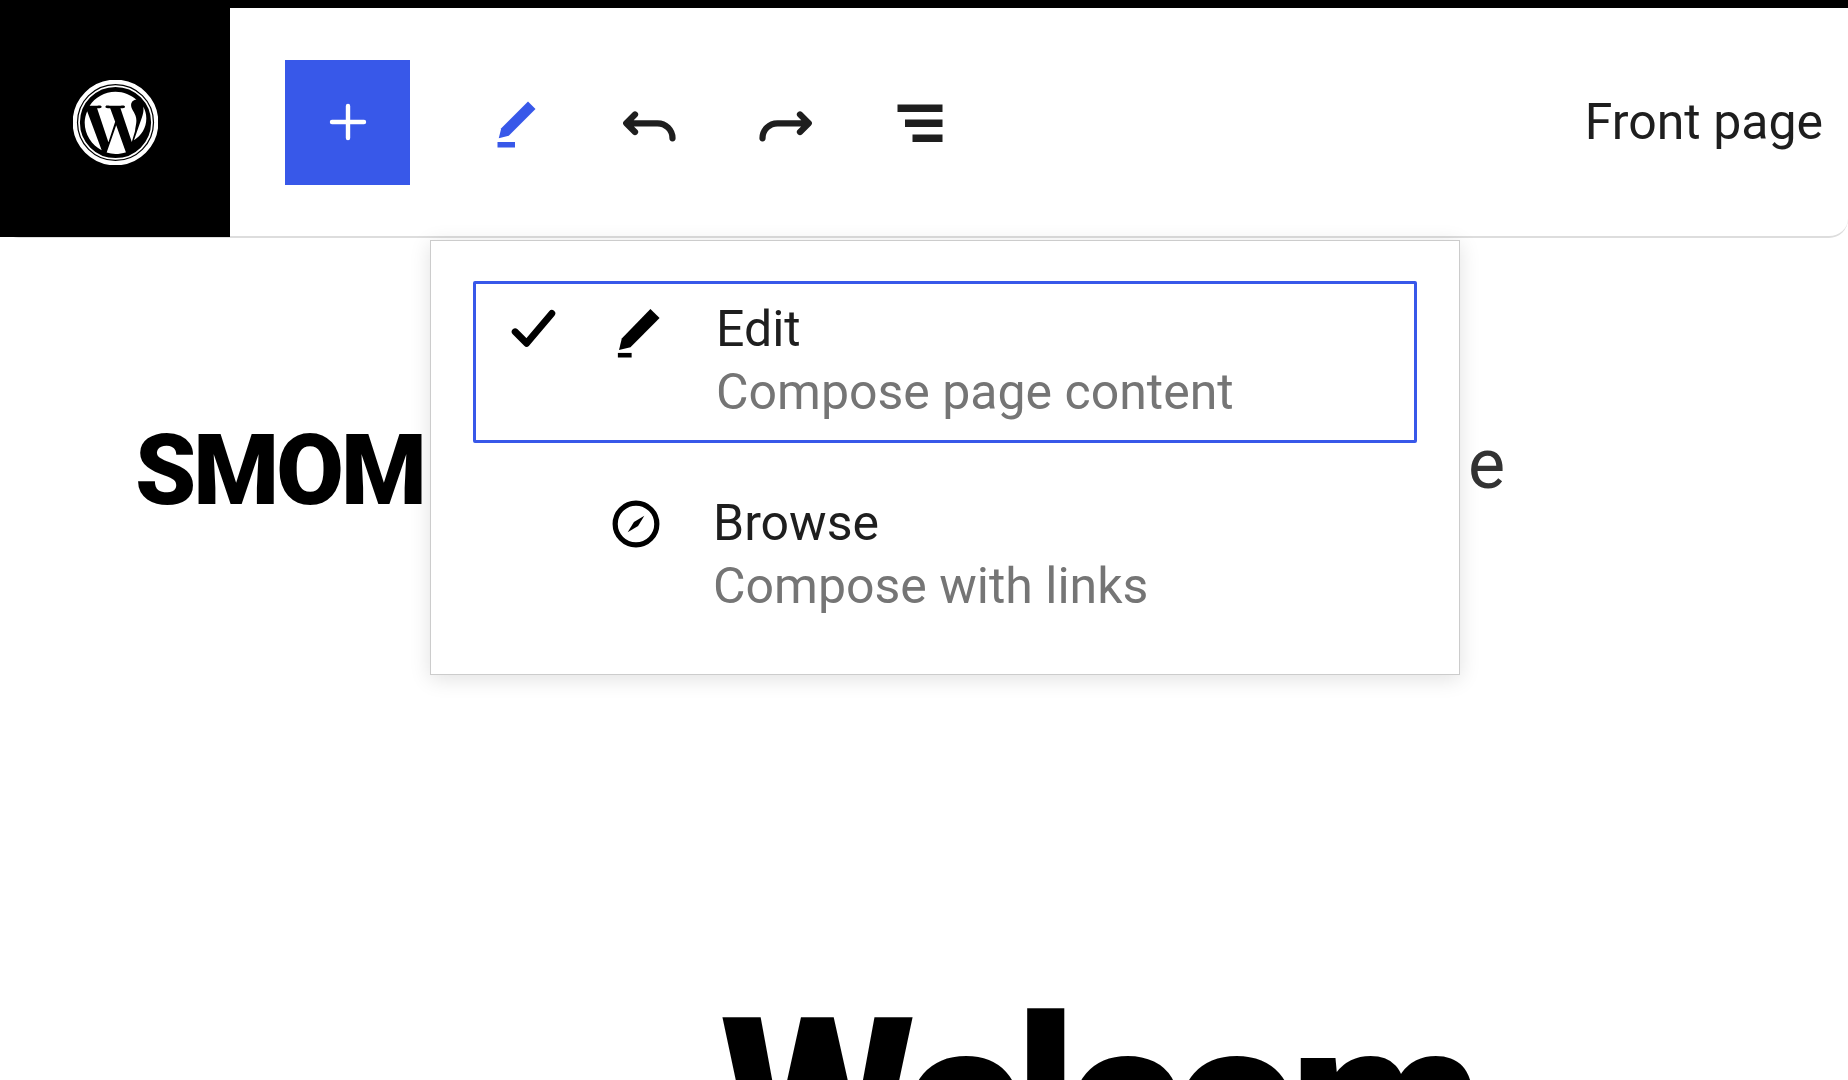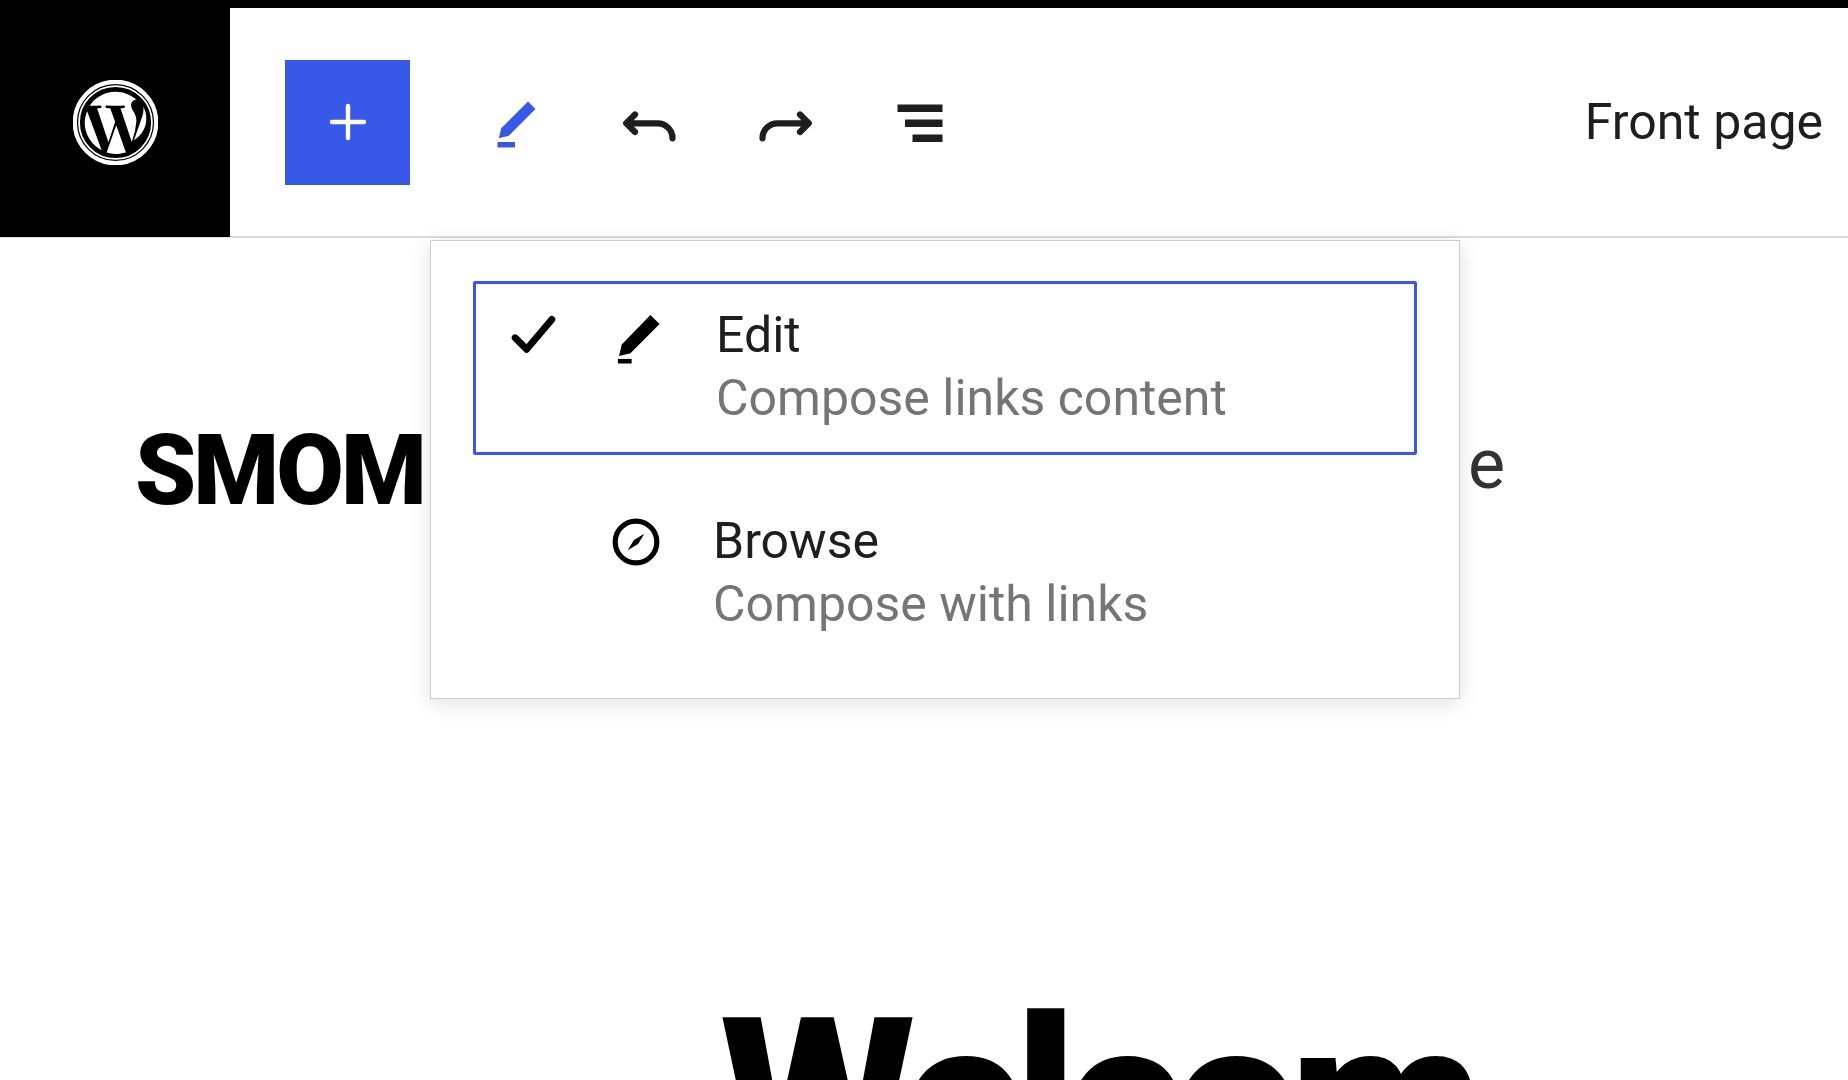--- a/index.html
+++ b/index.html
@@ -22,20 +22,21 @@
       height: 8px;
       background: #000;
     }
     
     .toolbar-row {
       display: flex;
       align-items: center;
       height: 230px;
       border-bottom: 2px solid #ddd;
       position: relative;
+      border-radius: 19px;
     }
     
     .wp-logo-container {
       width: 230px;
       height: 230px;
       background: #000;
       display: flex;
       align-items: center;
       justify-content: center;
       flex-shrink: 0;
@@ -123,21 +124,21 @@
       background: #fff;
       border: 1px solid #ccc;
       box-shadow: 0 4px 20px rgba(0,0,0,0.12);
       padding: 40px 42px;
       z-index: 100;
     }
     
     .dropdown-item {
       display: flex;
       align-items: flex-start;
-      padding: 24px 30px;
+      padding: 18px 30px;
       cursor: pointer;
       gap: 50px;
     }
     
     .dropdown-item.selected {
       border: 3px solid #3858e9;
       border-radius: 2px;
     }
     
     .dropdown-item + .dropdown-item {
@@ -247,21 +248,21 @@
       </svg>
     </div>
     <div class="item-icon-col">
       <svg width="58" height="58" viewBox="0 0 24 24">
         <path fill="#000" d="M17.2 2.8l4 4L8.5 19.5l-5 1.2 1.2-5L17.2 2.8z"></path>
         <rect x="3" y="22" width="6" height="2" fill="#000"></rect>
       </svg>
     </div>
     <div class="item-text-col">
       <div class="item-title">Edit</div>
-      <div class="item-desc">Compose links content</div>
+      <div class="item-desc">Compose page content</div>
     </div>
   </div>
 
 
   <div class="dropdown-item">
     <div class="checkmark-col"></div>
     <div class="item-icon-col">
       <svg width="50" height="50" viewBox="0 0 24 24">
         <circle cx="12" cy="12" r="10" fill="none" stroke="#000" stroke-width="2.5"></circle>
         <path d="M16 8 L13 13 L8 16 L11 11 Z" fill="#000"></path>

